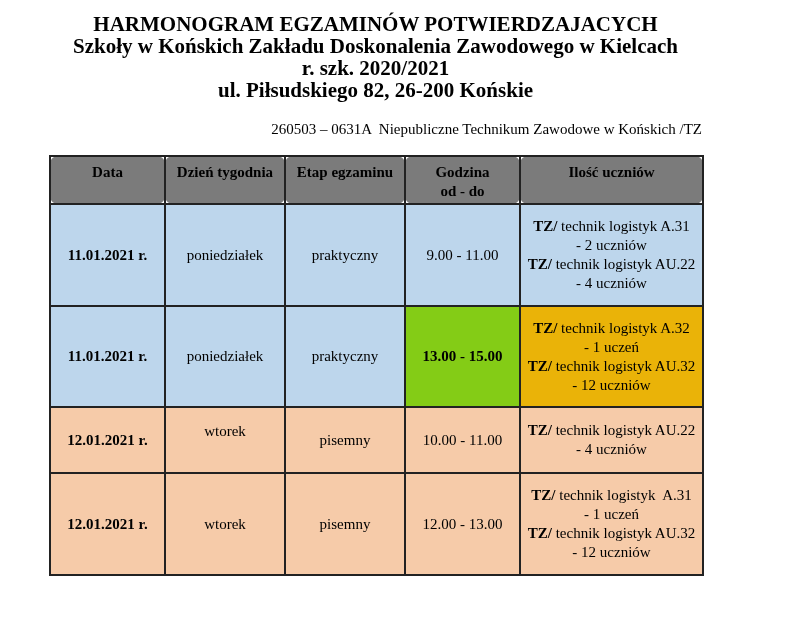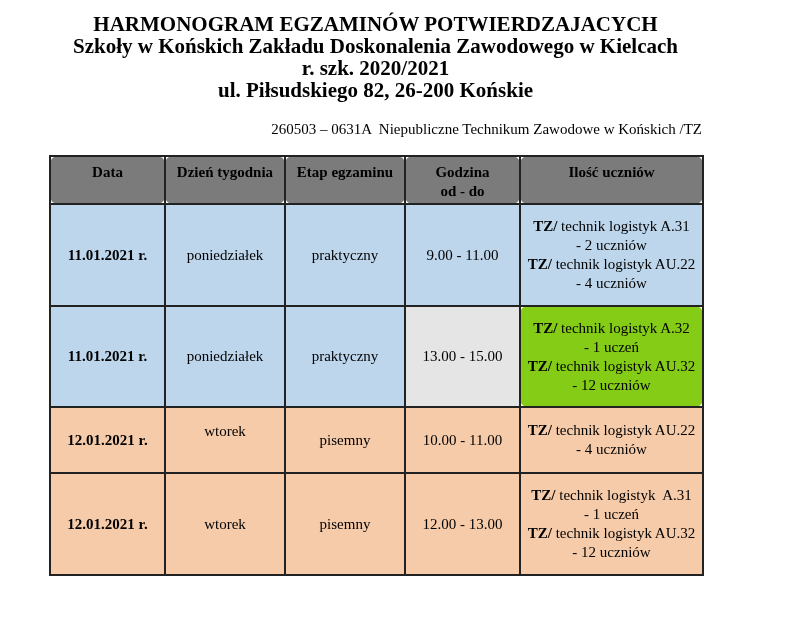--- a/index.html
+++ b/index.html
@@ -122,22 +122,22 @@
           <div class="student-line"><span class="b"></span><span>- 2 uczniów</span></div>
           <div class="student-line"><span class="b">TZ/</span><span> technik logistyk AU.22</span></div>
           <div class="student-line"><span class="b"></span><span>- 4 uczniów</span></div>
         </td>
       </tr>
 
       <tr class="row-1">
         <td class="date-cell" style="background-color: rgb(189, 214, 236);">11.01.2021 r.</td>
         <td class="day-cell" style="background-color: rgb(189, 214, 236);">poniedziałek</td>
         <td style="background-color: rgb(189, 214, 236);">praktyczny</td>
-        <td style="background-color: #e5e5e5;">13.00 - 15.00</td>
-        <td style="background-color: #84cc16; border-radius: 8px;">
+        <td style="background-color: #84cc16; font-weight: bold;">13.00 - 15.00</td>
+        <td style="background-color: #eab308;">
           <div class="student-line"><span class="b">TZ/</span><span> technik logistyk A.32</span></div>
           <div class="student-line"><span class="b"></span><span>- 1 uczeń</span></div>
           <div class="student-line"><span class="b">TZ/</span><span> technik logistyk AU.32</span></div>
           <div class="student-line"><span class="b"></span><span>- 12 uczniów</span></div>
         </td>
       </tr>
 
       <tr class="row-2">
         <td class="date-cell" style="background-color: rgb(246, 203, 169);">12.01.2021 r.</td>
         <td class="day-cell" style="background-color: rgb(246, 203, 169);">wtorek</td>

